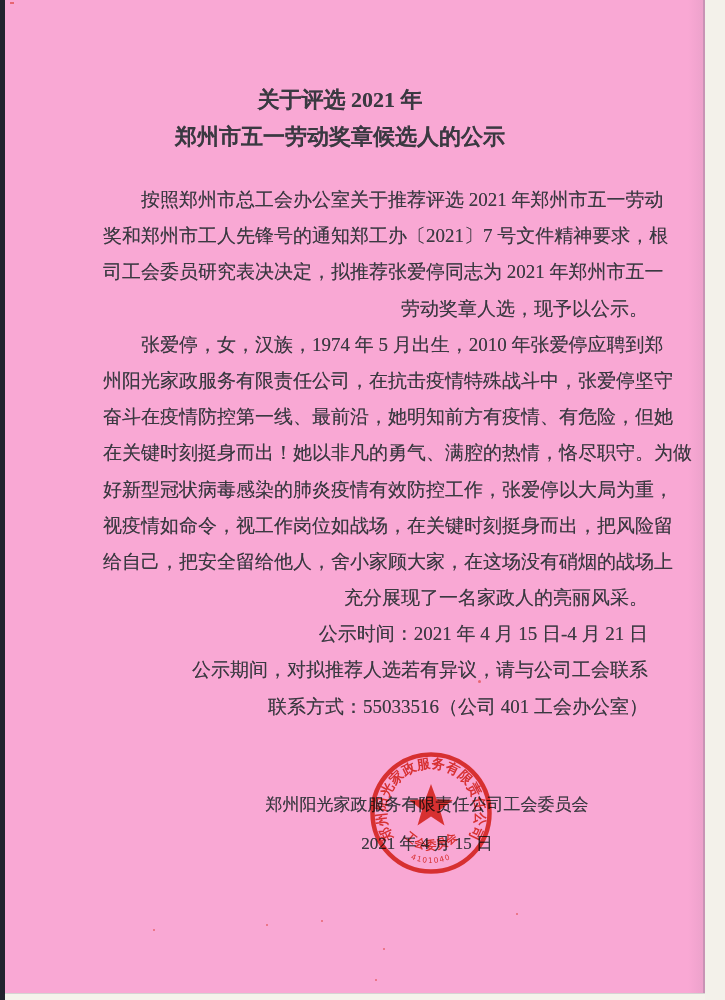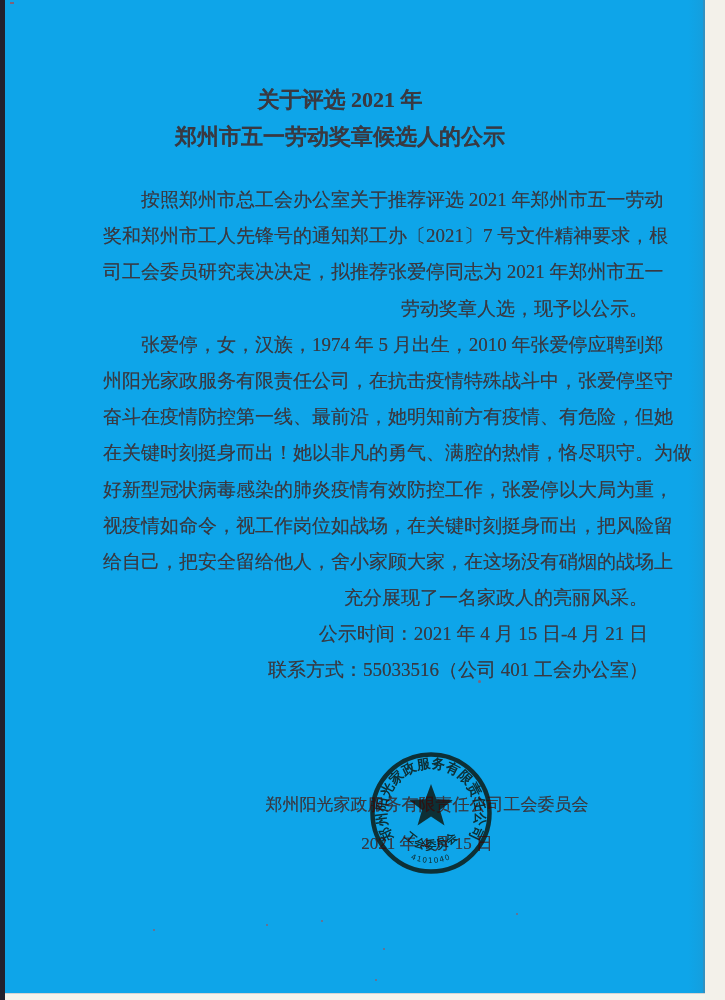--- a/index.html
+++ b/index.html
@@ -1,18 +1,18 @@
 <!DOCTYPE html>
 <html><head>
 <meta charset="utf-8">
 <style>
   html,body{margin:0;padding:0;}
   .screen{
     position:relative;width:725px;height:1000px;overflow:hidden;
-    background:#0ea5e9;
+    background:#f9a8d4;
     font-family:"Liberation Serif","DejaVu Serif",serif;
     color:#3a3941;
   }
   
   .edge-left{position:absolute;left:0;top:0;width:5px;height:1000px;background:#22222e;}
   .edge-right-line{position:absolute;left:703px;top:0;width:2px;height:1000px;background:rgba(110,108,122,.35);}
   .edge-right-out{position:absolute;left:705px;top:0;width:20px;height:1000px;background:#f3f1ea;}
   .edge-right-shade{position:absolute;left:688px;top:0;width:15px;height:1000px;background:linear-gradient(to right,rgba(0,0,0,0),rgba(90,88,100,.08));}
   .edge-bottom{position:absolute;left:5px;top:993px;width:700px;height:7px;background:#f5f3ec;border-top:1px solid rgba(120,118,130,.25);}
   
@@ -52,20 +52,21 @@
     <div class="line">劳动奖章人选，现予以公示。</div>
     <div class="line indent">张爱停，女，汉族，1974 年 5 月出生，2010 年张爱停应聘到郑</div>
     <div class="line">州阳光家政服务有限责任公司，在抗击疫情特殊战斗中，张爱停坚守</div>
     <div class="line">奋斗在疫情防控第一线、最前沿，她明知前方有疫情、有危险，但她</div>
     <div class="line">在关键时刻挺身而出！她以非凡的勇气、满腔的热情，恪尽职守。为做</div>
     <div class="line">好新型冠状病毒感染的肺炎疫情有效防控工作，张爱停以大局为重，</div>
     <div class="line">视疫情如命令，视工作岗位如战场，在关键时刻挺身而出，把风险留</div>
     <div class="line">给自己，把安全留给他人，舍小家顾大家，在这场没有硝烟的战场上</div>
     <div class="line">充分展现了一名家政人的亮丽风采。</div>
     <div class="line indent">公示时间：2021 年 4 月 15 日-4 月 21 日</div>
+    <div class="line indent">公示期间，对拟推荐人选若有异议，请与公司工会联系</div>
     <div class="line indent">联系方式：55033516（公司 401 工会办公室）</div>
   </div>
 
   <div class="sig-block doc-text">
     <div class="sig-line">郑州阳光家政服务有限责任公司工会委员会</div>
     <div class="date-line">2021 年 4 月 15 日</div>
   </div>
 
   <svg class="stamp" viewBox="0 0 170 170" xmlns="http://www.w3.org/2000/svg">
     <defs>

